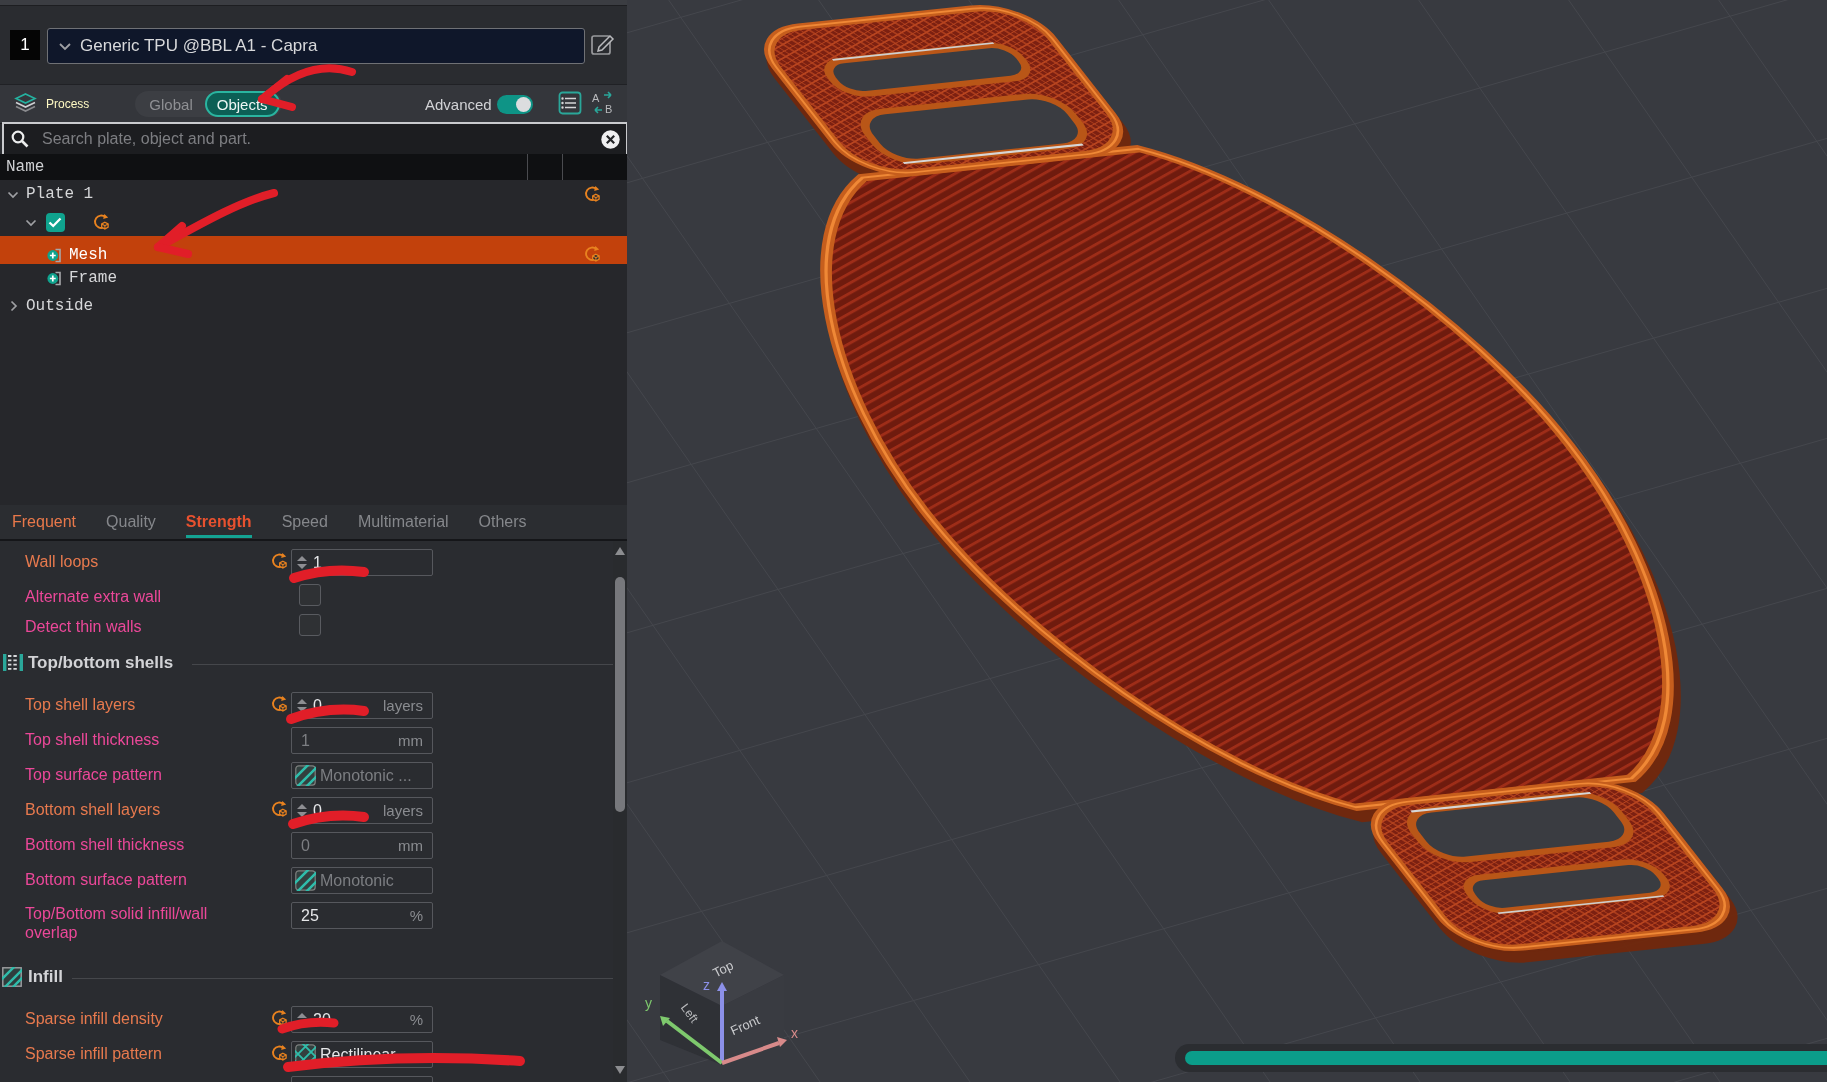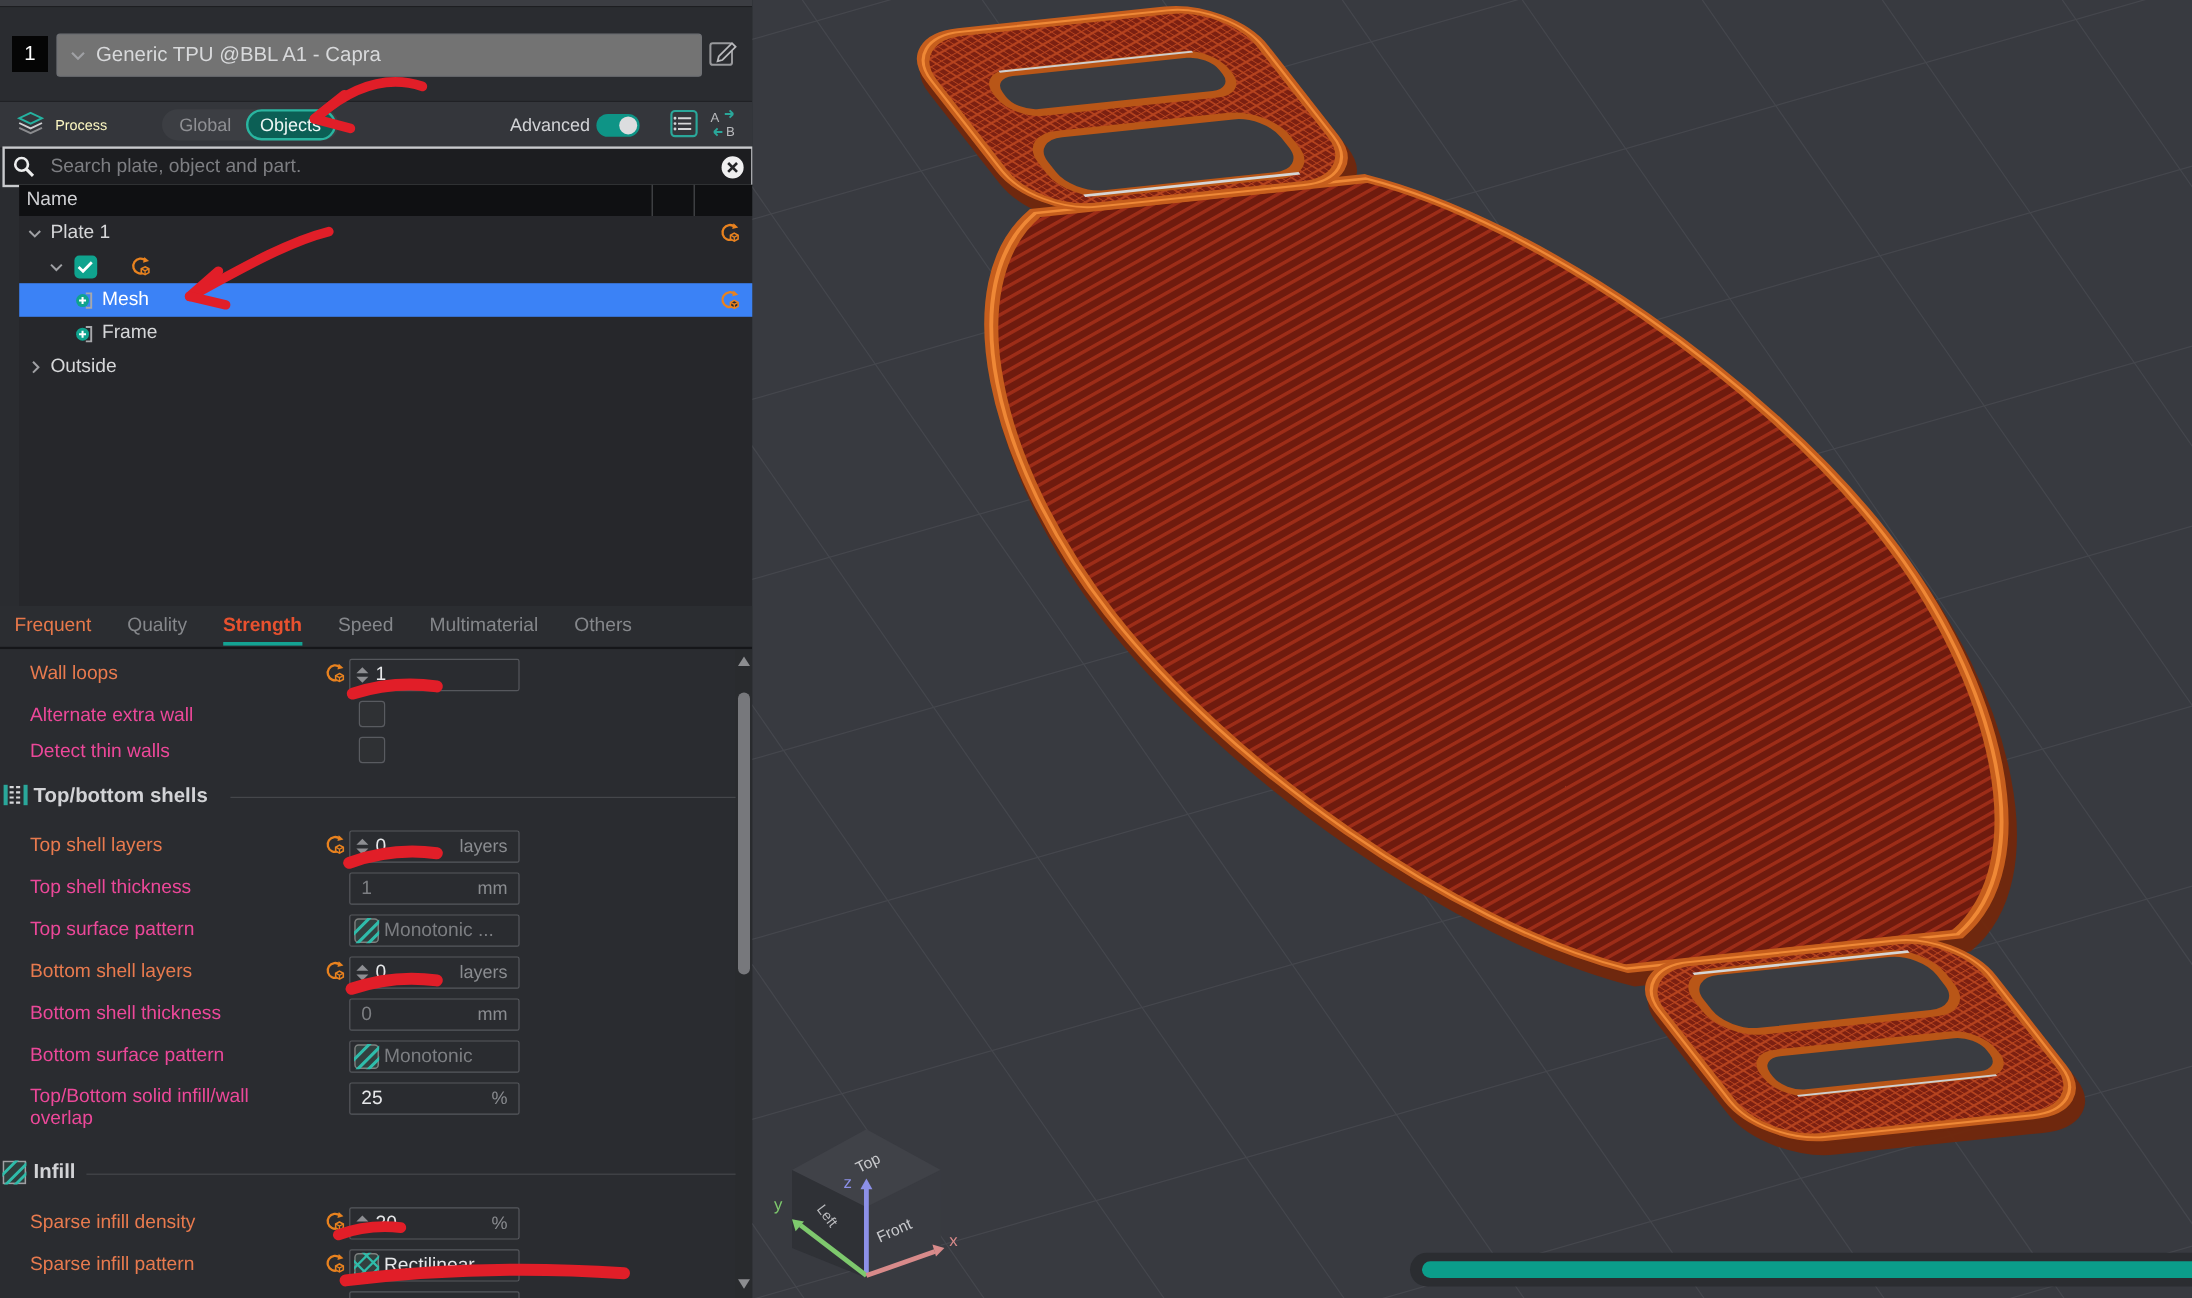--- a/index.html
+++ b/index.html
@@ -7,21 +7,21 @@
     -webkit-font-smoothing:antialiased;}
   .app{position:relative;width:1827px;height:1082px;}
   
   .panel{position:absolute;left:0;top:0;width:627px;height:1082px;background:#2a2c30;border-right:1px solid #17181b;}
   .top-strip{position:absolute;left:0;top:0;width:627px;height:5px;background:#3b3d42;border-bottom:1px solid #1d1e21;}
   
   .filament-row{position:absolute;left:0;top:28px;width:627px;height:38px;}
   .slot-num{position:absolute;left:10px;top:2px;width:30px;height:30px;background:#050505;color:#fff;
     font-size:17px;display:flex;align-items:center;justify-content:center;}
   .fil-select{position:absolute;left:47px;top:0;width:536px;height:34px;border:1px solid #6f7175;border-radius:3px;
-    display:flex;align-items:center;color:#d8d9db;font-size:17px;background:#737373;}
+    display:flex;align-items:center;color:#d8d9db;font-size:17px;background:#0f172a;}
   .fil-select .chev{margin:0 8px 0 10px;display:flex;}
   .edit-btn{position:absolute;left:590px;top:3px;width:26px;height:26px;background:none;border:none;padding:0;cursor:pointer;}
   
   .process-row{position:absolute;left:0;top:84px;width:627px;height:38px;background:#34363b;
     border-top:1px solid #202125;border-bottom:1px solid #1c1d20;display:flex;align-items:center;}
   .process-icon{margin-left:14px;display:flex;}
   .process-title{color:#fef9c3;font-size:12px;margin-left:9px;}
   .segmented{margin-left:46px;height:26px;background:#3c3e43;border-radius:13px;display:flex;align-items:center;padding:0 2px;}
   .seg{color:#8f9094;font-size:15px;padding:0 12px;cursor:pointer;}
   .seg.active{background:#0c5f55;border:2px solid #2ab5a0;border-radius:13px;color:#eef7f5;height:22px;
@@ -31,28 +31,28 @@
   .toggle .knob{position:absolute;right:2px;top:2px;width:15px;height:15px;border-radius:8px;background:#dcdddf;}
   .icon-btn{position:absolute;top:6px;background:none;border:none;padding:0;cursor:pointer;}
   
   .search-row{position:absolute;left:2px;top:122px;width:622px;height:30px;background:#1c1d20;
     border:2px solid #c9cacd;display:flex;align-items:center;}
   .search-row svg{margin-left:6px;}
   .search-input{flex:1;background:transparent;border:none;outline:none;color:#d6d7d9;font-size:16px;margin-left:10px;}
   .search-input::placeholder{color:#7d7e82;}
   .clear-btn{margin-right:5px;background:none;border:none;padding:0;cursor:pointer;display:flex;}
   
-  .tree{position:absolute;left:16px;top:154px;width:627px;height:351px;background:#26272b;}
+  .tree{position:absolute;left:0;top:154px;width:627px;height:351px;background:#26272b;font-family:Liberation Mono, monospace;}
   .tree-header{position:absolute;left:0;top:0;width:627px;height:26px;background:#0f1012;color:#cfd0d3;
     font-size:16px;display:flex;align-items:center;}
   .tree-header .th-name{padding-left:6px;flex:1;}
   .th-col{height:26px;border-left:1px solid #4a4b4f;}
   .th-c2{width:34px;}.th-c3{width:64px;}
   .trow{position:absolute;left:0;width:627px;height:28px;display:flex;align-items:center;color:#d6d7d9;font-size:16px;cursor:pointer;}
-  .trow.sel{background:#3b82f6;color:#fff;}
+  .trow.sel{background:#c2410c;color:#fff;align-items:flex-end;}
   .t-chev{display:flex;width:14px;justify-content:center;}
   .t-spacer{display:inline-block;}
   .tlabel{margin-left:6px;flex:1;}
   .tcol2{width:34px;display:flex;justify-content:center;}
   .tcol3{width:64px;display:flex;padding-left:20px;box-sizing:border-box;}
   .chkbox{width:19px;height:19px;border-radius:4px;background:#0fa38e;display:flex;align-items:center;justify-content:center;}
   
   .tabs{position:absolute;left:0;top:505px;width:627px;height:36px;background:#2b2d31;border-bottom:2px solid #151619;
     display:flex;align-items:center;gap:30px;padding-left:12px;box-sizing:border-box;}
   .tab{font-size:16px;color:#85878b;cursor:pointer;position:relative;height:34px;display:flex;align-items:center;}

